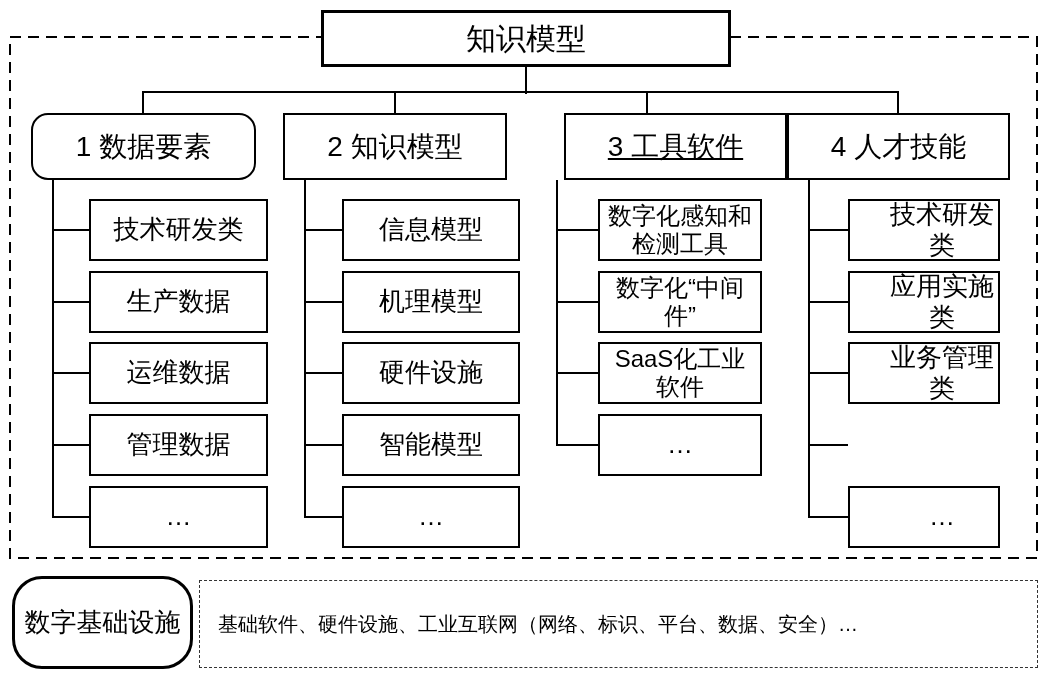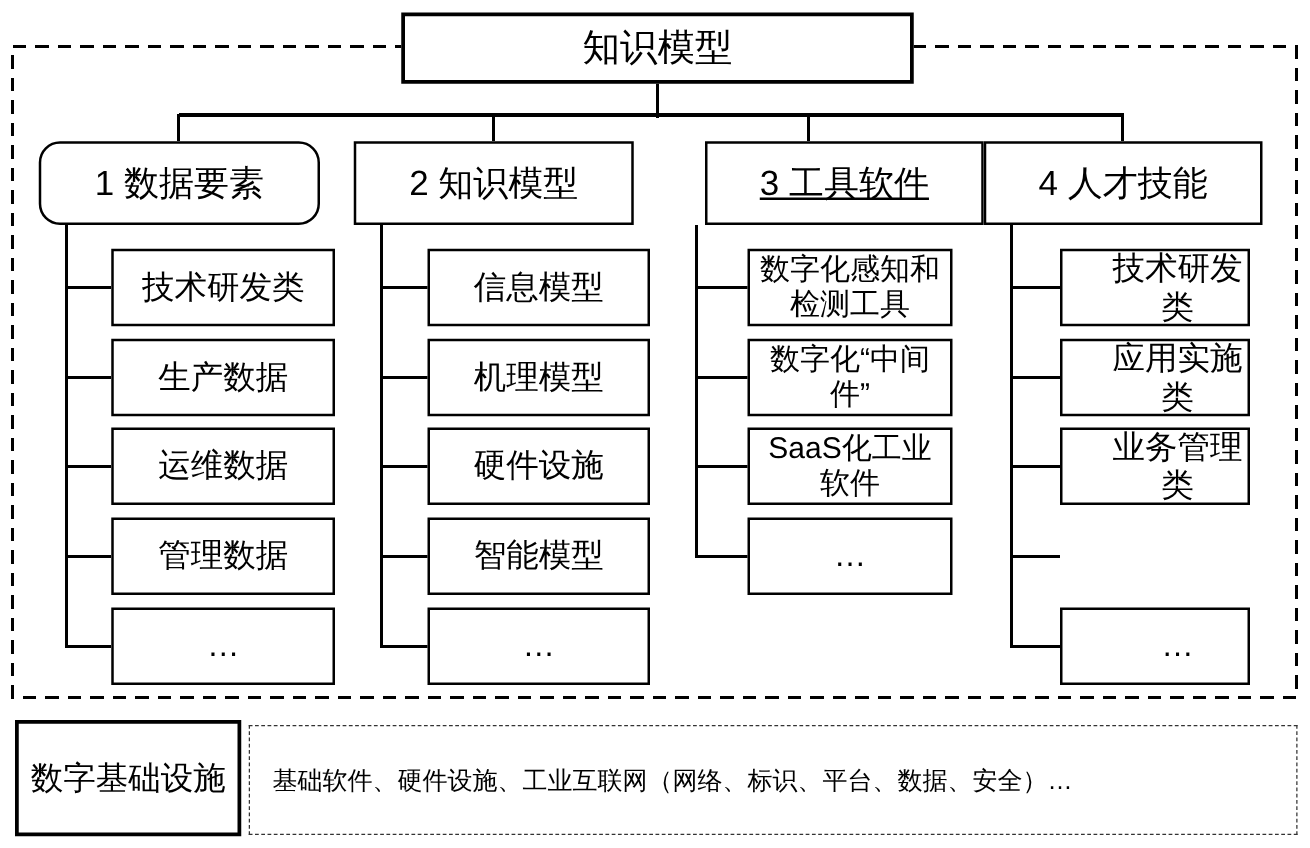--- a/index.html
+++ b/index.html
@@ -69,20 +69,21 @@
   .r3 { top: 342px; }
   .r4 { top: 414px; }
   .r5 { top: 486px; }
   .infra-label {
     left: 12px;
     top: 576px;
     width: 181px;
     height: 93px;
     font-size: 26px;
     border-width: 3px;
+    border-radius: 30px;
   }
   .infra-desc {
     position: absolute;
     box-sizing: border-box;
     left: 199px;
     top: 580px;
     width: 839px;
     height: 88px;
     background: #ffffff;
     display: flex;

